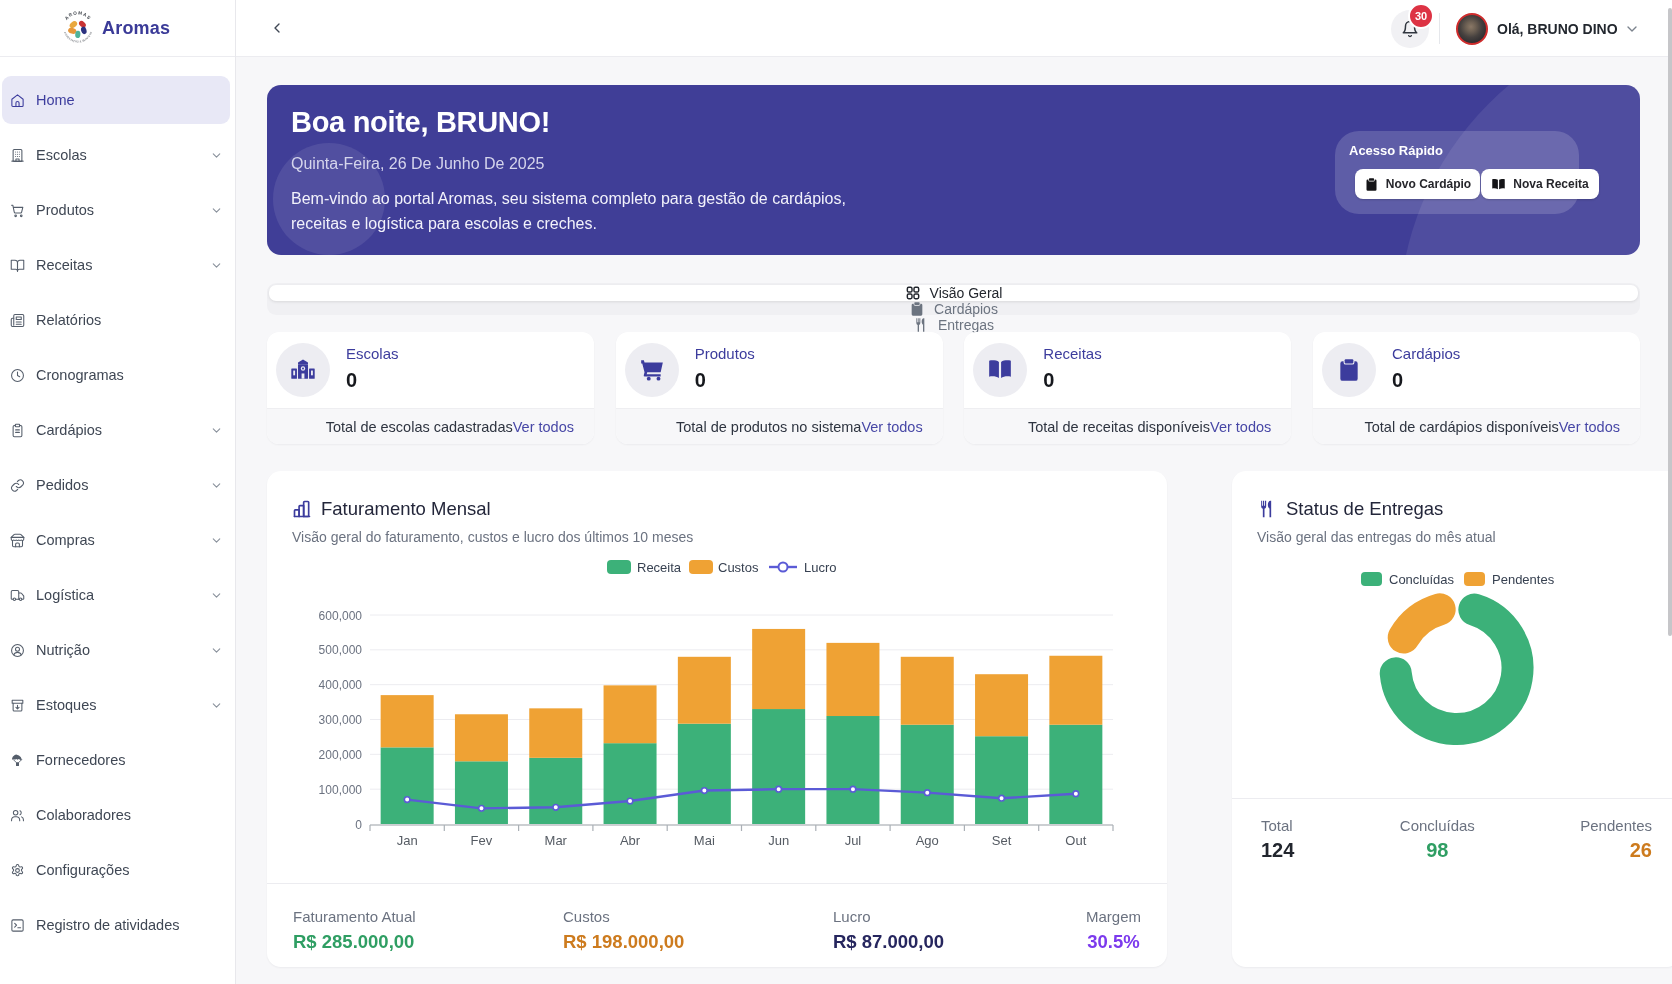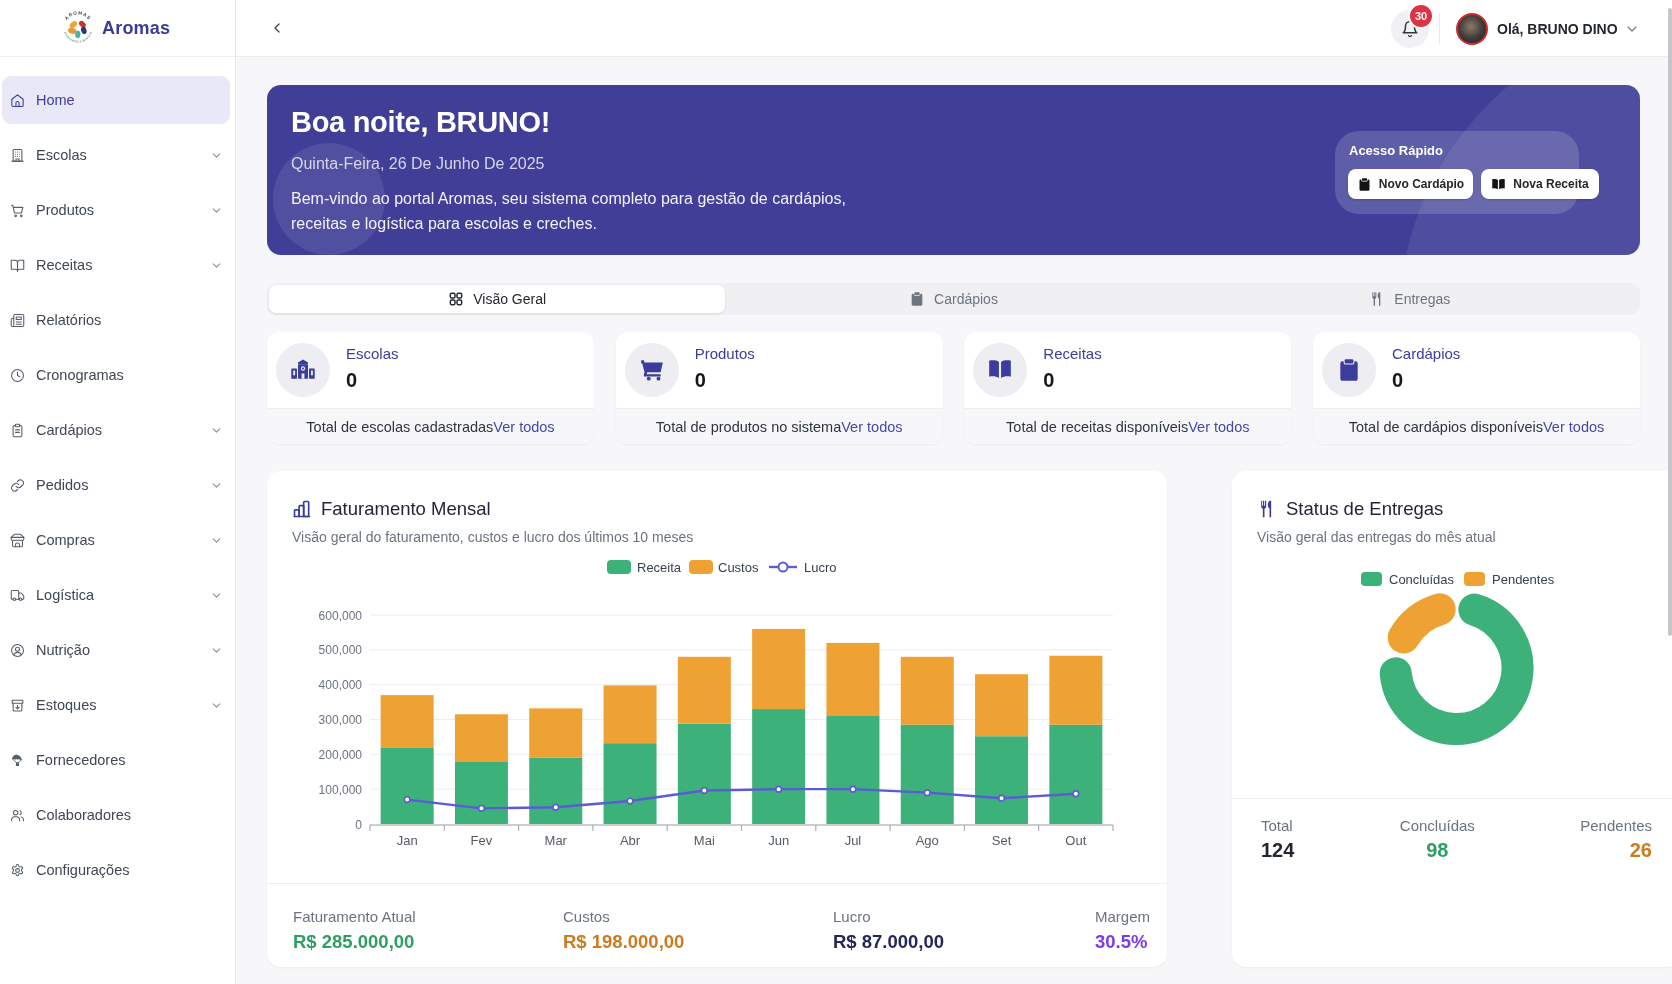--- a/index.html
+++ b/index.html
@@ -34,37 +34,37 @@
   .hero { position:absolute; left:267px; top:85px; width:1373px; height:170px; background:#403e97; border-radius:14px; overflow:hidden; color:#fff; }
   .hero .c1 { position:absolute; left:6px; top:58px; width:112px; height:112px; border-radius:50%; background:rgba(255,255,255,0.09); }
   .hero .c2 { position:absolute; left:1132px; top:-71px; width:612px; height:612px; border-radius:50%; background:rgba(255,255,255,0.08); }
   .hero h1 { position:absolute; left:24px; top:21px; font-size:29px; font-weight:bold; letter-spacing:-0.3px; }
   .hero .date { position:absolute; left:24px; top:70px; font-size:16px; color:#d5d5ec; }
   .hero p { position:absolute; left:24px; top:101px; font-size:16px; line-height:25px; color:#f2f2fb; width:640px; }
   .qa-panel { position:absolute; left:1068px; top:46px; width:244px; height:83px; background:rgba(255,255,255,0.16); border-radius:24px;padding-left:44px; }
   .qa-panel .qa-title { position:absolute; left:14px; top:12px; font-size:13px; font-weight:bold; color:#fff; }
   .qa-btn { position:absolute; top:38px; height:30px; background:#fff; border-radius:8px; color:#26262b; font-size:12px; font-weight:bold; display:flex; align-items:center; justify-content:center; box-shadow:0 1px 2px rgba(0,0,0,0.18); }
   .qa-btn svg { width:15px; height:15px; margin-right:7px; color:#141417; }
-  .qa-btn.b1 { left:13px; width:125px;justify-content:center; }
+  .qa-btn.b1 { left:20px; width:125px;justify-content:center; }
   .qa-btn.b2 { left:146px; width:118px; }
 
   
-  .tabs { position:absolute; left:267px; top:283px; width:1373px; height:32px; background:#f0f0f3; border-radius:9px; display:flex; padding:2px; }
+  .tabs { position:absolute; left:267px; top:283px; width:1373px; height:32px; background:#f0f0f3; border-radius:9px; display:flex; padding:2px;flex-direction:column; }
   .tab { flex:1; display:flex; align-items:center; justify-content:center; font-size:14px; color:#6c7480; border-radius:7px; }
   .tab svg { width:16px; height:16px; margin-right:9px; color:#6c7480; }
   .tab.active { background:#fff; color:#23272e; box-shadow:0 1px 3px rgba(0,0,0,0.10); }
   .tab.active svg { color:#23272e; }
 
   
   .stat { position:absolute; top:332px; width:327px; height:112px; background:#fff; border-radius:12px; box-shadow:0 1px 2px rgba(16,24,40,0.05); overflow:hidden; }
   .stat .ic { position:absolute; left:9px; top:11px; width:54px; height:54px; background:#ededf2; border-radius:50%; }
   .stat .ic svg { position:absolute; left:14px; top:14px; width:26px; height:26px; color:#3c3c9d; }
   .stat .t { position:absolute; left:79px; top:13px; font-size:15px; color:#3c3c9d; }
   .stat .n { position:absolute; left:79px; top:37px; font-size:20px; font-weight:bold; color:#16181d; }
-  .stat .foot { position:absolute; left:0; right:0; bottom:0; height:36px; background:#f7f7f9; border-top:1px solid #eeeef1; display:flex; align-items:center; justify-content:center; padding:0 20px; font-size:14.5px; color:#2e3440; }
+  .stat .foot { position:absolute; left:0; right:0; bottom:0; height:36px; background:#f7f7f9; border-top:1px solid #eeeef1; display:flex; align-items:center; justify-content:flex-end; padding:0 20px; font-size:14.5px; color:#2e3440; }
   .stat .foot .vt { color:#4747a6; }
 
   
   .card-chart { position:absolute; left:267px; top:471px; width:900px; height:496px; background:#fff; border-radius:14px; box-shadow:0 1px 2px rgba(16,24,40,0.05); }
   .card-donut { position:absolute; left:1232px; top:471px; width:449px; height:496px; background:#fff; border-radius:14px; box-shadow:0 1px 2px rgba(16,24,40,0.05); }
   .card-head { position:absolute; left:25px; top:27px; display:flex; align-items:center; font-size:18.5px; font-weight:normal; color:#23263a; }
   .card-head svg { width:20px; height:20px; margin-right:9px; color:#3c3c9d; }
   .card-sub { position:absolute; left:25px; top:58px; font-size:14px; color:#6b7280; }
 
   .cfoot { position:absolute; left:0; right:0; top:412px; height:84px; border-top:1px solid #ececf0; }
@@ -244,20 +244,28 @@
           <path d="M18.5 14.2a5 5 0 0 1 3 4.6v1.7"></path>
         </svg>
         <span>Colaboradores</span>
       </div>
       <div class="nav-item">
         <svg viewBox="0 0 24 24" fill="none" stroke="currentColor" stroke-width="1.7" stroke-linecap="round" stroke-linejoin="round">
           <circle cx="12" cy="12" r="3"></circle>
           <path d="M12.22 2.5h-.44a1.8 1.8 0 0 0-1.8 1.8v.16a1.8 1.8 0 0 1-.9 1.56l-.39.22a1.8 1.8 0 0 1-1.8 0l-.13-.07a1.8 1.8 0 0 0-2.46.66l-.2.34a1.8 1.8 0 0 0 .66 2.46l.13.09a1.8 1.8 0 0 1 .9 1.55v.46a1.8 1.8 0 0 1-.9 1.56l-.13.09a1.8 1.8 0 0 0-.66 2.46l.2.34a1.8 1.8 0 0 0 2.46.66l.13-.07a1.8 1.8 0 0 1 1.8 0l.39.22a1.8 1.8 0 0 1 .9 1.56v.16a1.8 1.8 0 0 0 1.8 1.8h.44a1.8 1.8 0 0 0 1.8-1.8v-.16a1.8 1.8 0 0 1 .9-1.56l.39-.22a1.8 1.8 0 0 1 1.8 0l.13.07a1.8 1.8 0 0 0 2.46-.66l.2-.35a1.8 1.8 0 0 0-.66-2.46l-.13-.08a1.8 1.8 0 0 1-.9-1.56v-.45a1.8 1.8 0 0 1 .9-1.56l.13-.08a1.8 1.8 0 0 0 .66-2.46l-.2-.35a1.8 1.8 0 0 0-2.46-.66l-.13.07a1.8 1.8 0 0 1-1.8 0l-.39-.22a1.8 1.8 0 0 1-.9-1.56v-.16a1.8 1.8 0 0 0-1.8-1.8z"></path>
         </svg>
         <span>Configurações</span>
+      </div>
+      <div class="nav-item">
+        <svg viewBox="0 0 24 24" fill="none" stroke="currentColor" stroke-width="1.7" stroke-linecap="round" stroke-linejoin="round">
+          <rect x="3" y="3" width="18" height="18" rx="2"></rect>
+          <path d="m7.5 8.5 3 3-3 3"></path>
+          <path d="M12.5 15.5H17"></path>
+        </svg>
+        <span>Registro de atividades</span>
       </div>
     </nav>
 </aside>
 
 <header class="topbar">
   <svg class="back-btn" viewBox="0 0 24 24" fill="none" stroke="currentColor" stroke-width="2" stroke-linecap="round" stroke-linejoin="round">
       <path d="m15 18-6-6 6-6"></path>
     </svg>
   <div class="bell-wrap">
       <svg viewBox="0 0 24 24" fill="none" stroke="currentColor" stroke-width="2" stroke-linecap="round" stroke-linejoin="round">
@@ -464,21 +472,21 @@
         <div class="val" style="color:#2f9e63">R$ 285.000,00</div>
       </div>
     <div class="col" style="left:296px">
         <div class="lbl">Custos</div>
         <div class="val" style="color:#cd7b1e">R$ 198.000,00</div>
       </div>
     <div class="col" style="left:566px">
         <div class="lbl">Lucro</div>
         <div class="val" style="color:#26265e">R$ 87.000,00</div>
       </div>
-    <div class="col" style="right:17px;text-align:left">
+    <div class="col" style="right:26px;text-align:center">
         <div class="lbl">Margem</div>
         <div class="val" style="color:#7c3aed">30.5%</div>
       </div>
   </div>
 </div>
 
 <div class="card-donut">
   <div class="card-head"><svg viewBox="0 0 24 24" fill="currentColor">
         <path d="M5 2v7a3 3 0 0 0 2 2.82V22h2V11.82A3 3 0 0 0 11 9V2H9.5v6h-1V2H7v6H6V2H5z"></path>
         <path d="M16 2c-1.7 0-3 2-3 5 0 2.2.8 3.7 2 4.5V22h2V2h-1z"></path>

